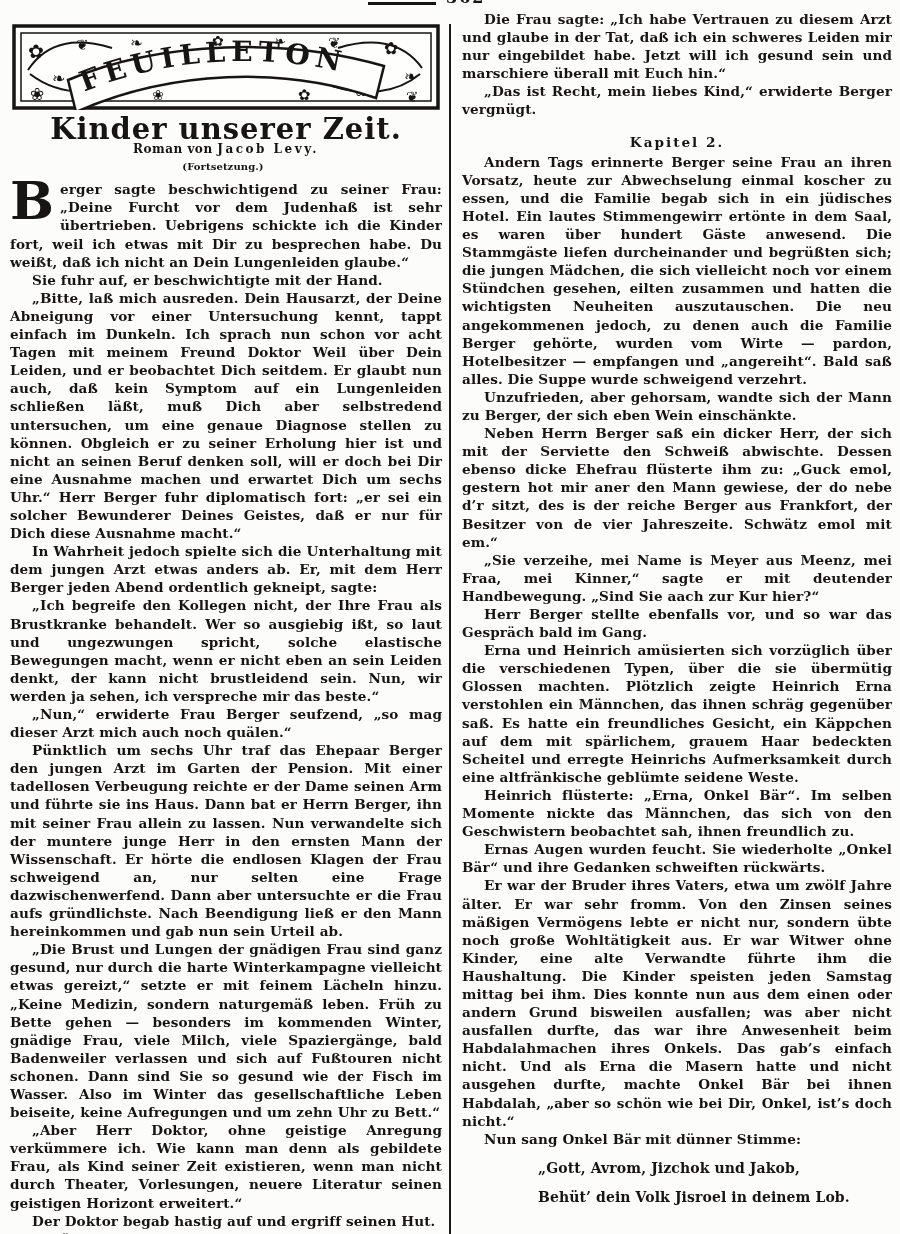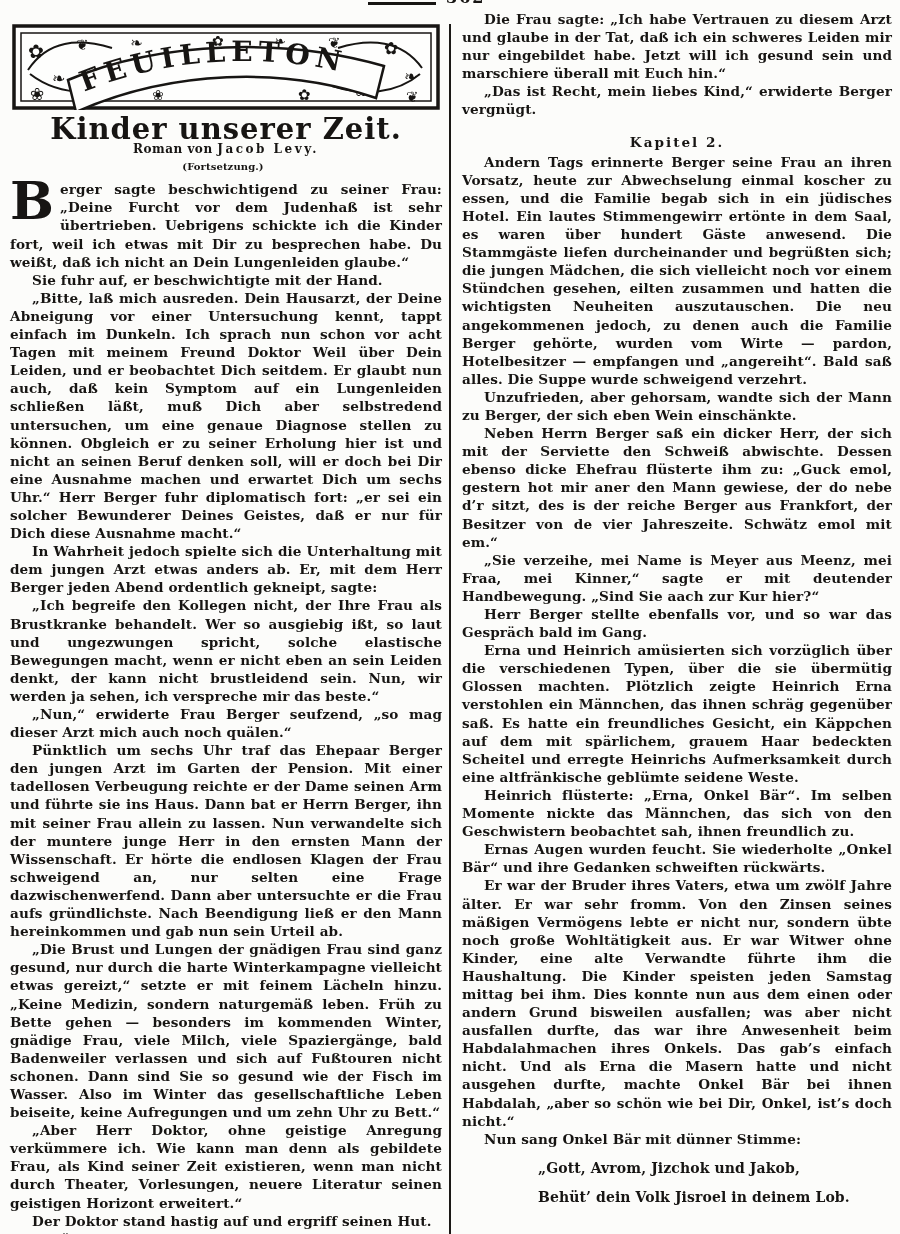--- a/index.html
+++ b/index.html
@@ -108,21 +108,21 @@
         <p class="para">„Ich begreife den Kollegen nicht, der Ihre Frau als Brustkranke behandelt. Wer so ausgiebig ißt, so laut und ungezwungen spricht, solche elastische Bewegungen macht, wenn er nicht eben an sein Leiden denkt, der kann nicht brustleidend sein. Nun, wir werden ja sehen, ich verspreche mir das beste.“</p>
 
         <p class="para">„Nun,“ erwiderte Frau Berger seufzend, „so mag dieser Arzt mich auch noch quälen.“</p>
 
         <p class="para">Pünktlich um sechs Uhr traf das Ehepaar Berger den jungen Arzt im Garten der Pension. Mit einer tadellosen Verbeugung reichte er der Dame seinen Arm und führte sie ins Haus. Dann bat er Herrn Berger, ihn mit seiner Frau allein zu lassen. Nun verwandelte sich der muntere junge Herr in den ernsten Mann der Wissenschaft. Er hörte die endlosen Klagen der Frau schweigend an, nur selten eine Frage dazwischenwerfend. Dann aber untersuchte er die Frau aufs gründlichste. Nach Beendigung ließ er den Mann hereinkommen und gab nun sein Urteil ab.</p>
 
         <p class="para">„Die Brust und Lungen der gnädigen Frau sind ganz gesund, nur durch die harte Winterkampagne vielleicht etwas gereizt,“ setzte er mit feinem Lächeln hinzu. „Keine Medizin, sondern naturgemäß leben. Früh zu Bette gehen — besonders im kommenden Winter, gnädige Frau, viele Milch, viele Spaziergänge, bald Badenweiler verlassen und sich auf Fußtouren nicht schonen. Dann sind Sie so gesund wie der Fisch im Wasser. Also im Winter das gesellschaftliche Leben beiseite, keine Aufregungen und um zehn Uhr zu Bett.“</p>
 
         <p class="para">„Aber Herr Doktor, ohne geistige Anregung verkümmere ich. Wie kann man denn als gebildete Frau, als Kind seiner Zeit existieren, wenn man nicht durch Theater, Vorlesungen, neuere Literatur seinen geistigen Horizont erweitert.“</p>
 
-        <p class="para">Der Doktor stand hastig auf und ergriff seinen Hut.</p>
+        <p class="para">Der Doktor begab hastig auf und ergriff seinen Hut.</p>
 
         <p class="para">„Gnädige Frau, ich kann Ihnen nur wiederholen, daß alles das, was Sie jetzt gerühmt, geradezu Gift für Sie ist. Ich glaube übrigens, daß eine Frau, die solch prächtige Kinder hat, auch ohne geistigen Horizont leben kann und sich vor allem ihrer Familie gesund erhalten muß. Empfehle mich Ihnen!“ und hinaus war er.</p>
       </div>
   </div>
 
   <div class="col col-right">
 
     <div>
 
         <p class="para">Die Frau sagte: „Ich habe Vertrauen zu diesem Arzt und glaube in der Tat, daß ich ein schweres Leiden mir nur eingebildet habe. Jetzt will ich gesund sein und marschiere überall mit Euch hin.“</p>

